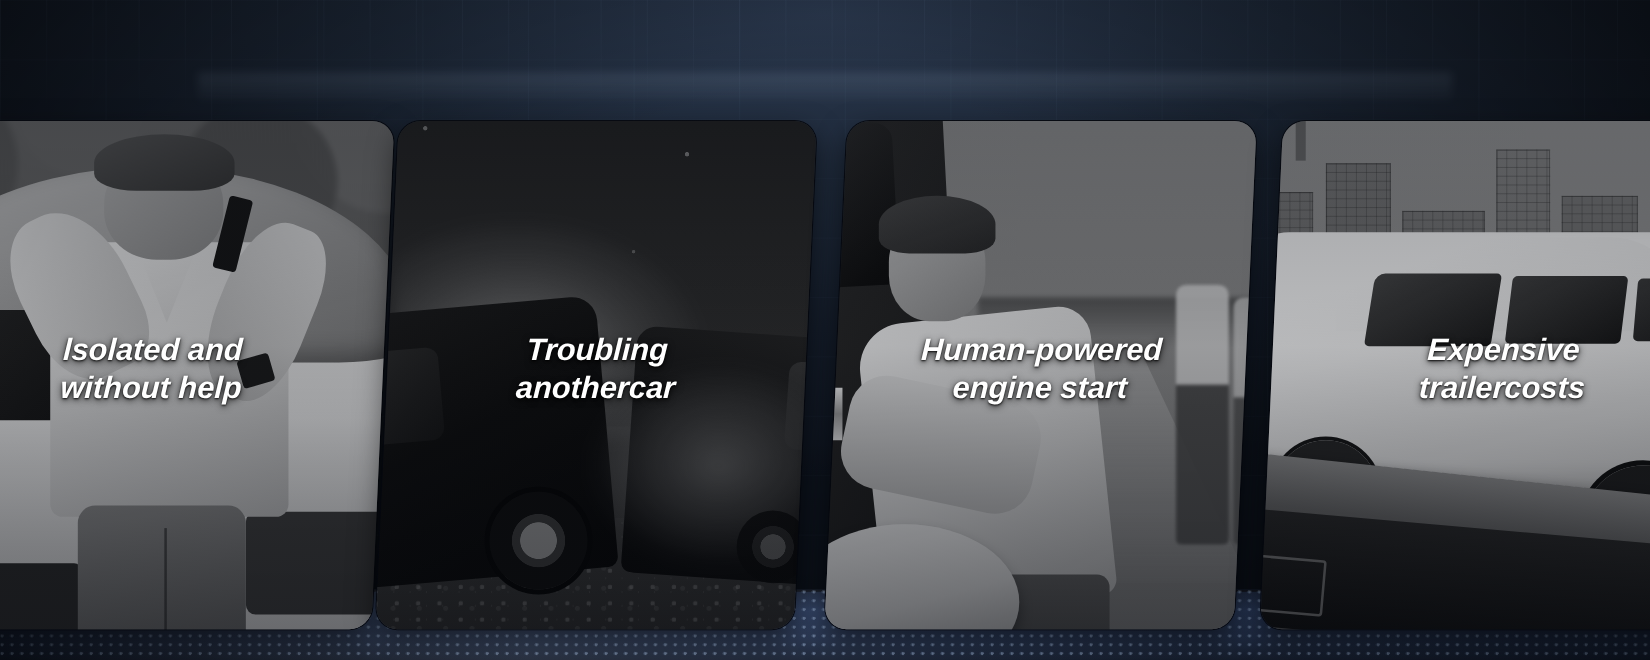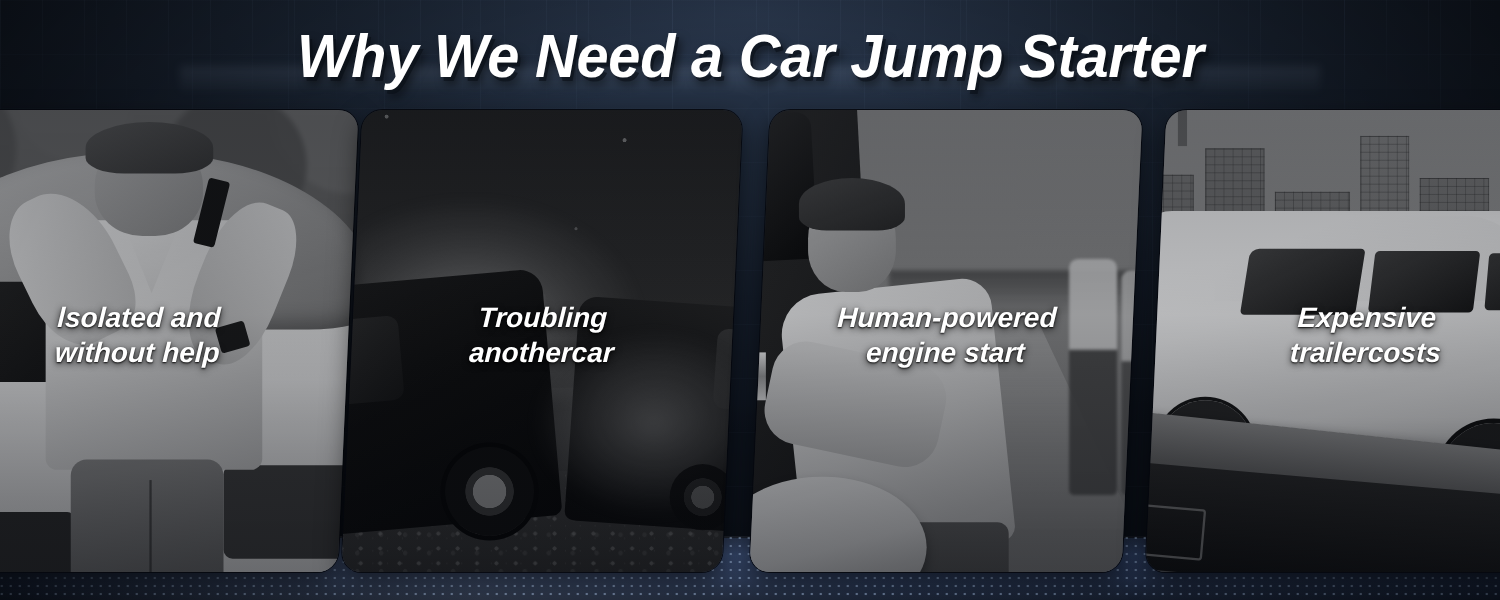--- a/index.html
+++ b/index.html
@@ -517,23 +517,20 @@
 <body>
 
 <div class="banner">
 
   <div class="bg-base"></div>
   <div class="bg-grid"></div>
   <div class="bg-grid2"></div>
   <div class="bg-beam"></div>
   <div class="bg-vign"></div>
 
-  <div class="title-wrap">
-    <h1 class="title">Why We Need a Car Jump Starter</h1>
-  </div>
 
   <div class="strip">
 
     <div class="panel p1">
       <div class="panel-inner">
         <div class="photo ph1">
           <div class="foliage"></div>
           <div class="carbody"></div>
           <div class="hood"></div>
           <div class="windshield"></div>

